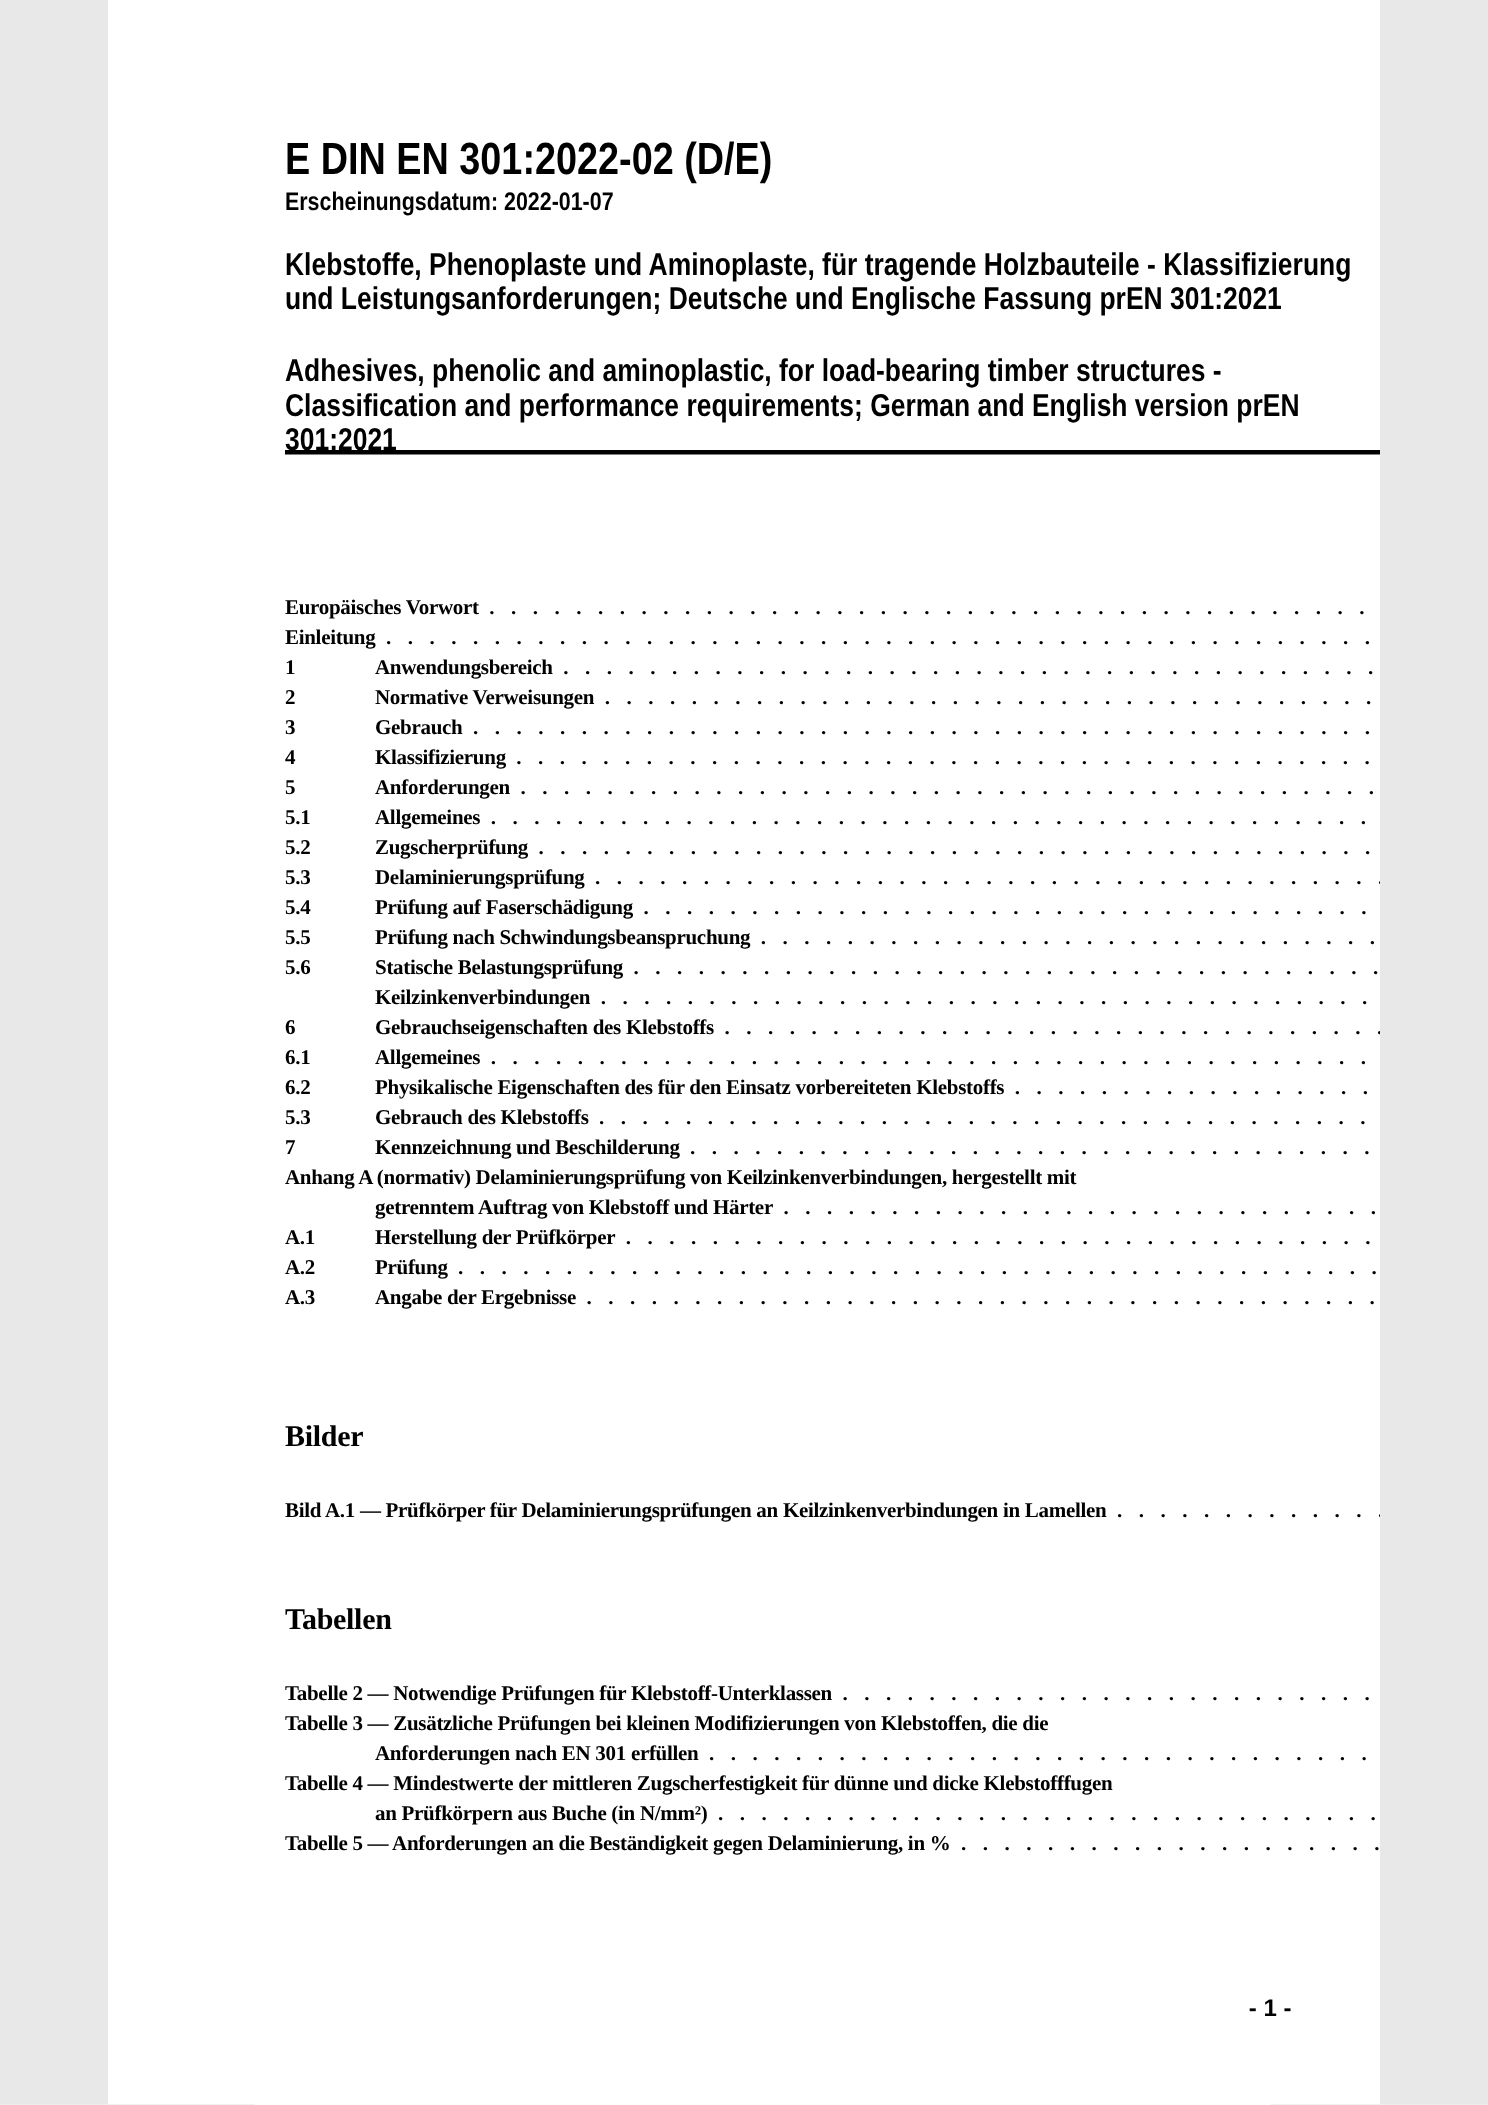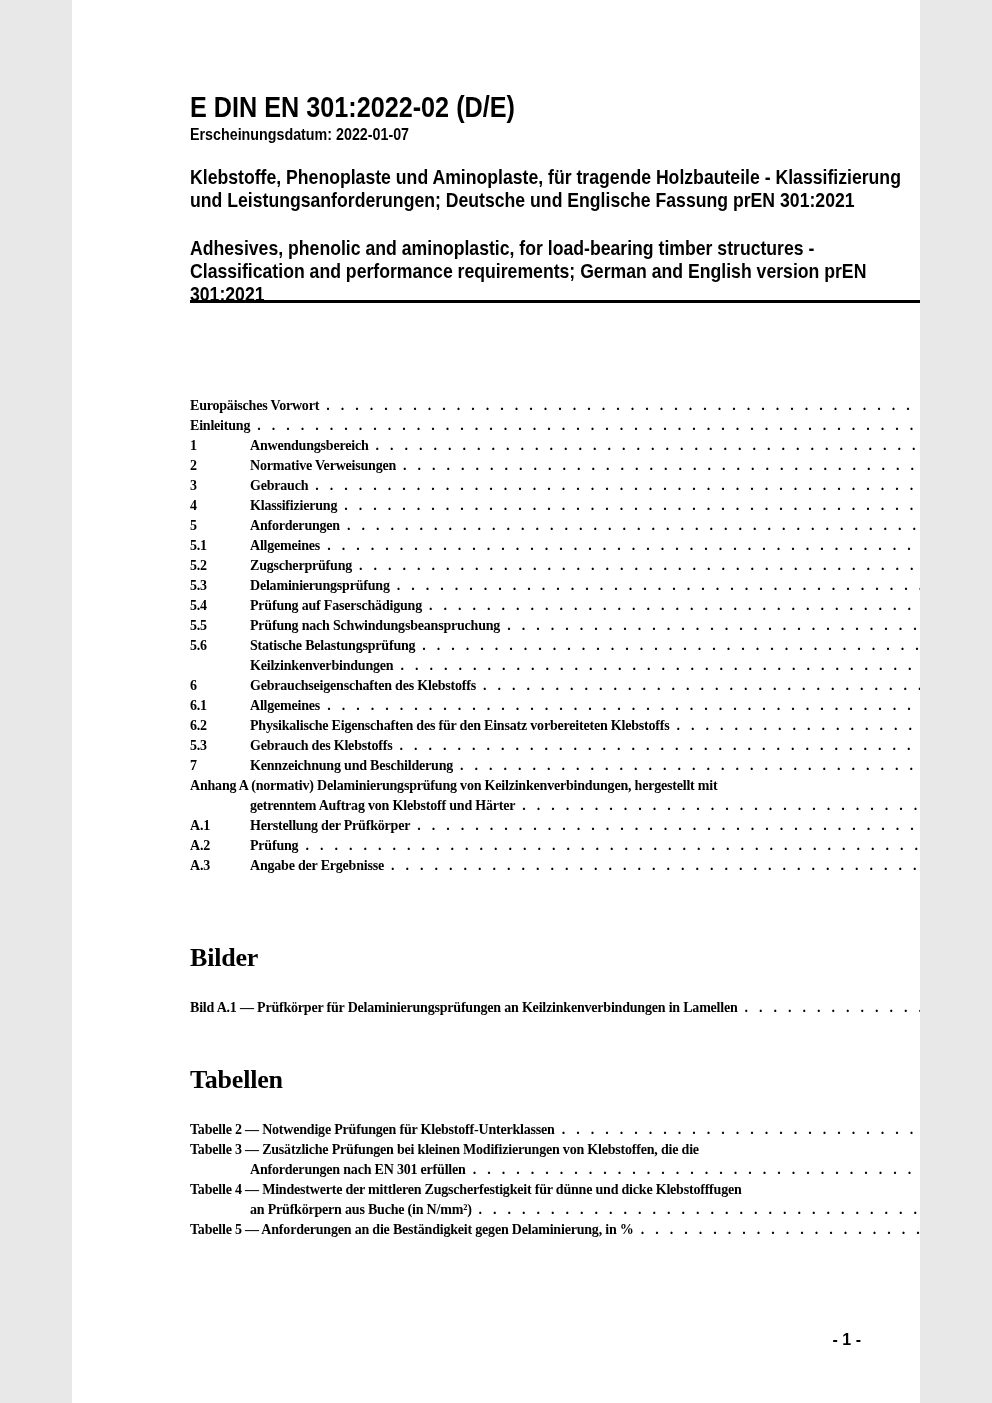--- a/index.html
+++ b/index.html
@@ -46,21 +46,21 @@
   .toc-dots::after {
     content:"..........................................................................";
     letter-spacing:11px;
   }
   .toc-page  { flex:0 0 34px; margin-left:20px; text-align:right; white-space:nowrap; }
   .toc-row.no-pg .toc-dots::after { content:""; }
   
   .sec-heading {
     position:absolute; left:118px;
     font-family:"Liberation Serif", "DejaVu Serif", serif;
-    font-weight:bold; font-size:26px; line-height:28px; letter-spacing:-0.2px;
+    font-weight:bold; font-size:20px; line-height:28px; letter-spacing:-0.2px;
   }
   .bilder-heading   { top:944px; }
   .tabellen-heading { top:1066px;font-family:Liberation Serif, serif; }
   
   .footer {
     position:absolute; top:1331px; right:59px;
     font-size:16px; line-height:17px; font-weight:bold;
   }
 </style>
 </head>

